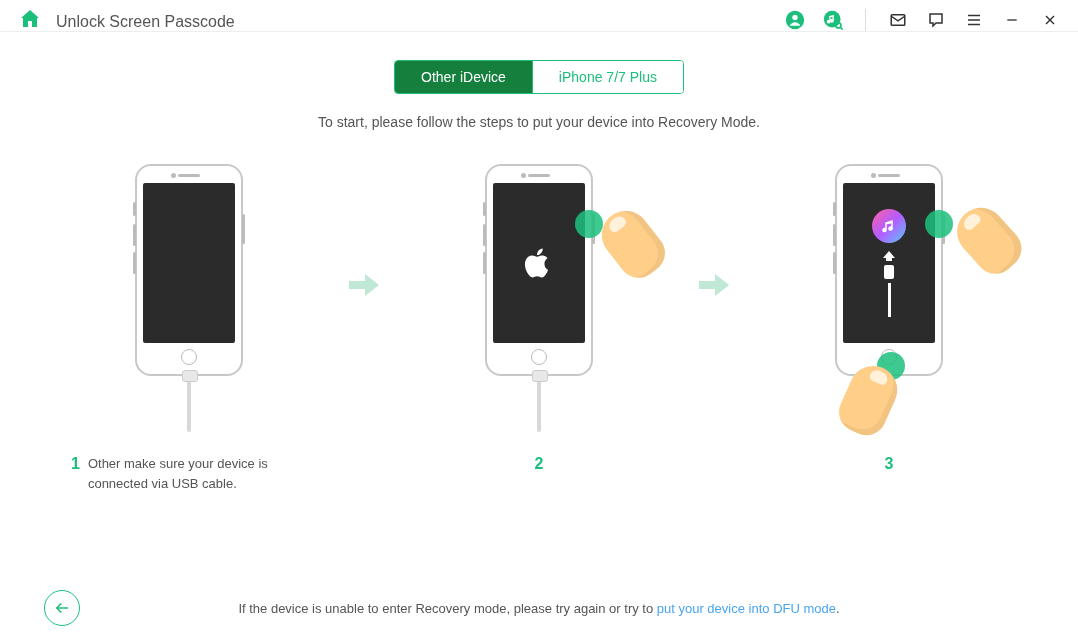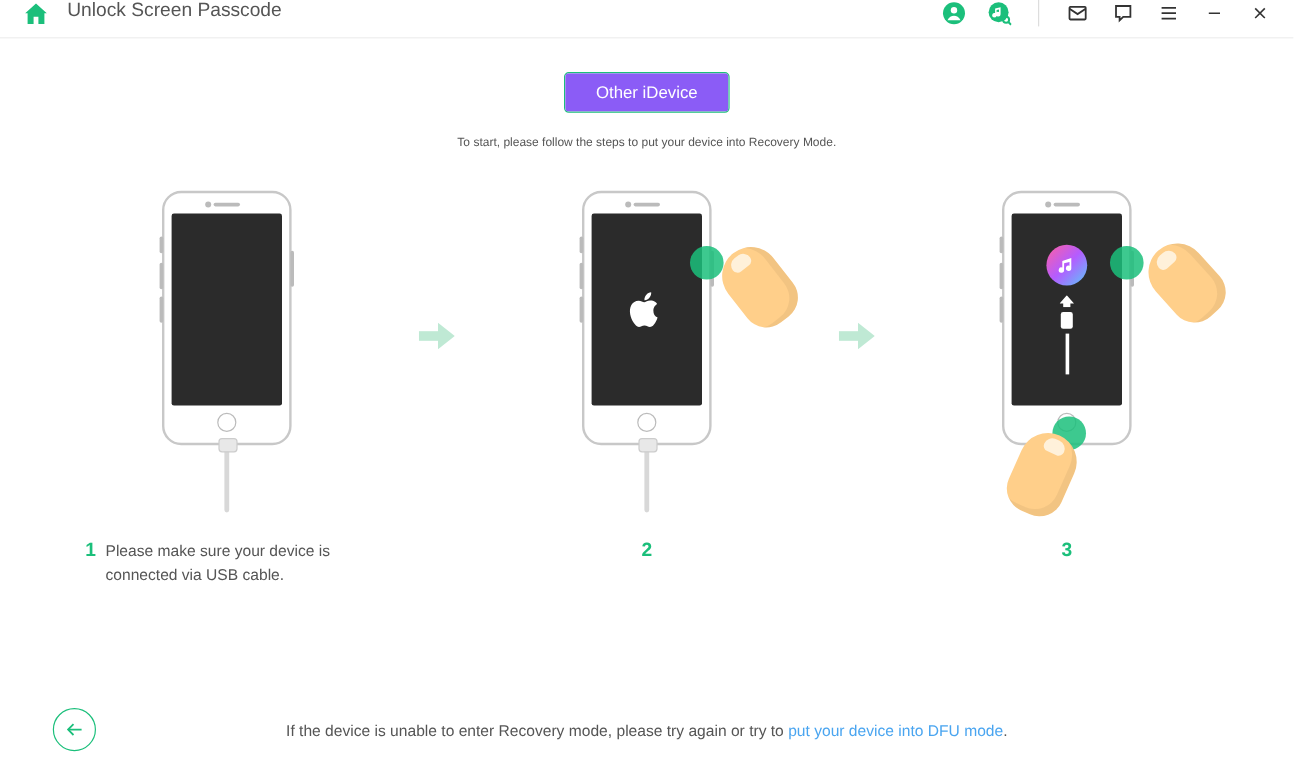--- a/index.html
+++ b/index.html
@@ -1,33 +1,33 @@
 <!DOCTYPE html>
 <html><head>
 <meta charset="utf-8">
 <style>
   * { box-sizing: border-box; margin: 0; padding: 0; }
   body { font-family: -apple-system, BlinkMacSystemFont, "Segoe UI", Arial, sans-serif; background: #fff; width: 1078px; height: 637px; overflow: hidden; color: #333; }
-  .titlebar { height: 32px; display: flex; align-items: flex-start; padding: 0 18px; border-bottom: 1px solid #eee; }
+  .titlebar { height: 32px; display: flex; align-items: flex-end; padding: 0 18px; border-bottom: 1px solid #eee; }
   .home-icon { width: 24px; height: 24px; color: #1bbf7b; margin-right: 14px; }
   .title { font-size: 16px; color: #555; flex: 0 0 auto; }
   .spacer { flex: 1 1 auto; }
   .tb-icons { display: flex; align-items: center; gap: 18px; }
   .tb-icon { width: 20px; height: 20px; color: #333; display:flex; align-items:center; justify-content:center; cursor:pointer; }
   .tb-icon.green { color: #1bbf7b; }
   .divider-v { width:1px; height:22px; background:#ddd; margin:0 4px; }
 
   .main { padding-top: 28px; text-align: center; }
 
   .tabbar { display: inline-flex; border: 1px solid #1bbf7b; border-radius: 4px; overflow: hidden; margin: 0 auto; }
   .tab { padding: 8px 26px; font-size: 14px; color: #1bbf7b; background: #fff; border-left: 1px solid #1bbf7b; cursor:pointer; }
   .tab:first-child { border-left: none; }
-  .tab.active { background: #8b5cf6; color: #fff; }
-
-  .subtitle { margin-top: 20px; font-size: 10px; color: #555; }
+  .tab.active { background: #15803d; color: #fff; }
+
+  .subtitle { margin-top: 20px; font-size: 14px; color: #555; }
 
   .steps { display: flex; justify-content: center; align-items: flex-start; margin-top: 34px; gap: 0; }
   .step { width: 300px; display:flex; flex-direction:column; align-items:center; }
   .phone-wrap { height: 280px; display:flex; align-items:flex-start; justify-content:center; position:relative; }
   .arrow { width: 50px; display:flex; align-items:center; justify-content:center; margin-top: 110px; color:#bfe9d4; }
 
   .caption { display:flex; gap:8px; font-size:13px; color:#555; line-height:1.5; text-align:left; padding:0 22px; margin-top:10px; max-width:280px; }
   .num { color:#1bbf7b; font-weight:700; font-size:16px; line-height:1.3; }
 
   .footer { position:absolute; bottom:0; left:0; right:0; height:58px; display:flex; align-items:center; justify-content:center; font-size:13px; color:#555; }
@@ -116,20 +116,21 @@
           <line x1="18" y1="6" x2="6" y2="18"></line>
         </svg>
     </span>
   </div>
 </div>
 
 <div class="main">
 
   <div class="tabbar">
     <div class="tab active">Other iDevice</div>
+    <div class="tab">iPhone 7/7 Plus</div>
   </div>
 
   <div class="subtitle">To start, please follow the steps to put your device into Recovery Mode.</div>
 
   <div class="steps">
 
     <div class="step">
       <div class="phone-wrap">
         <div class="phone-col">
           <div class="phone">
@@ -140,21 +141,21 @@
             <div class="side-l1"></div>
               <div class="side-l2"></div>
               <div class="side-l3"></div>
               <div class="side-r"></div>
           </div>
           <div class="cable"></div>
         </div>
       </div>
       <div class="caption">
         <span class="num">1</span>
-        <span>Please make sure your device is connected via USB cable.</span>
+        <span>Other make sure your device is connected via USB cable.</span>
       </div>
     </div>
 
     <div class="arrow">
       <svg width="30" height="22" viewBox="0 0 30 22" fill="currentColor">
           <rect y="7" width="16" height="8"></rect>
           <path d="M16 0l14 11-14 11z"></path>
         </svg>
     </div>
 

